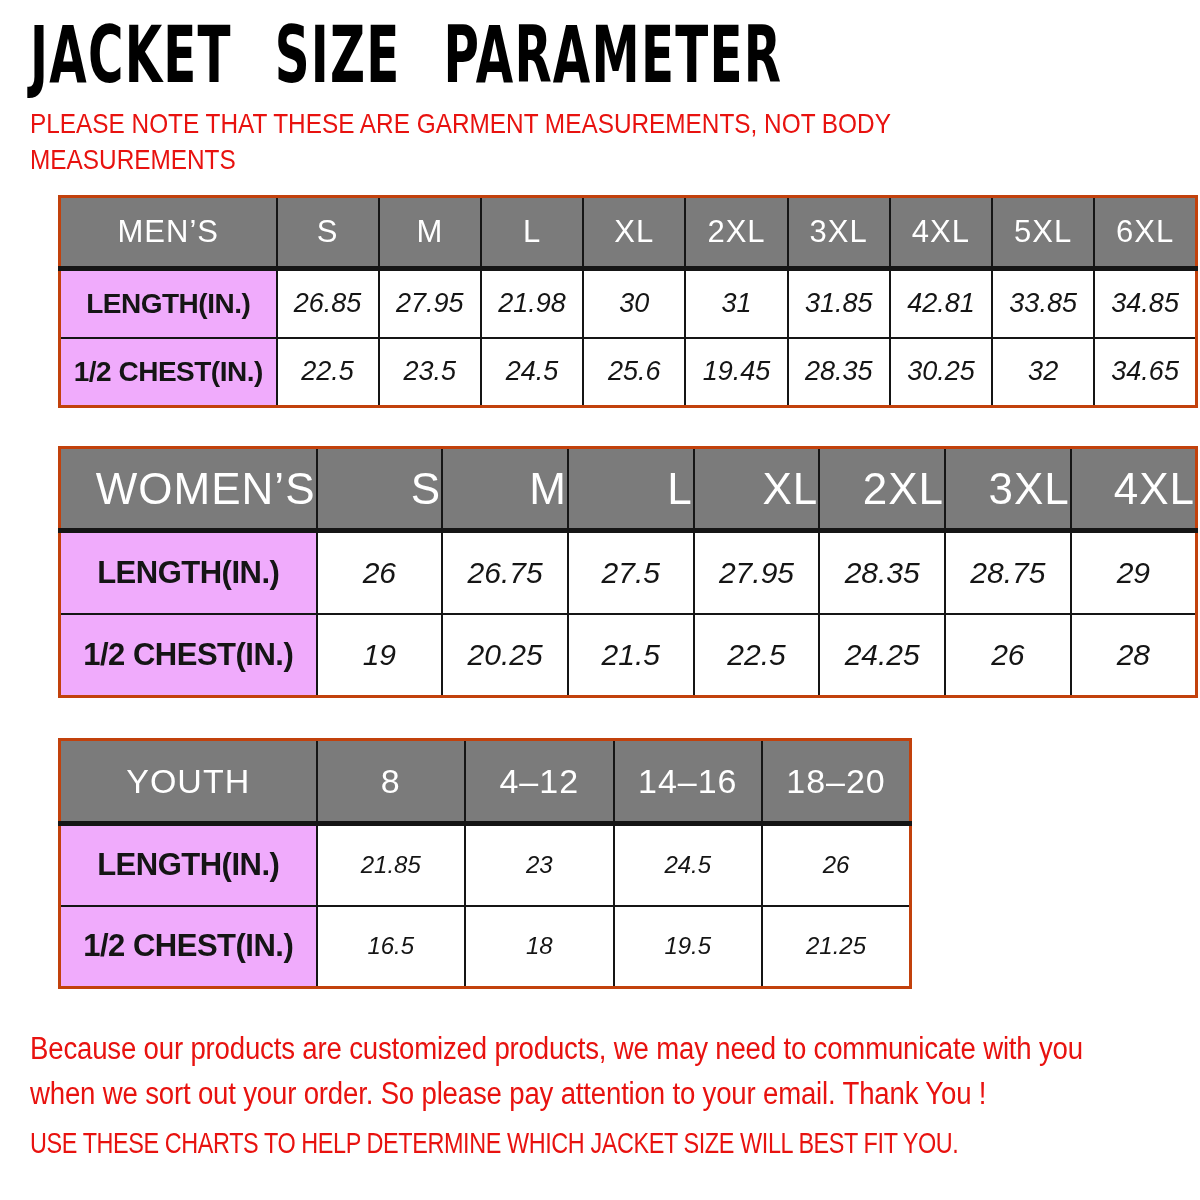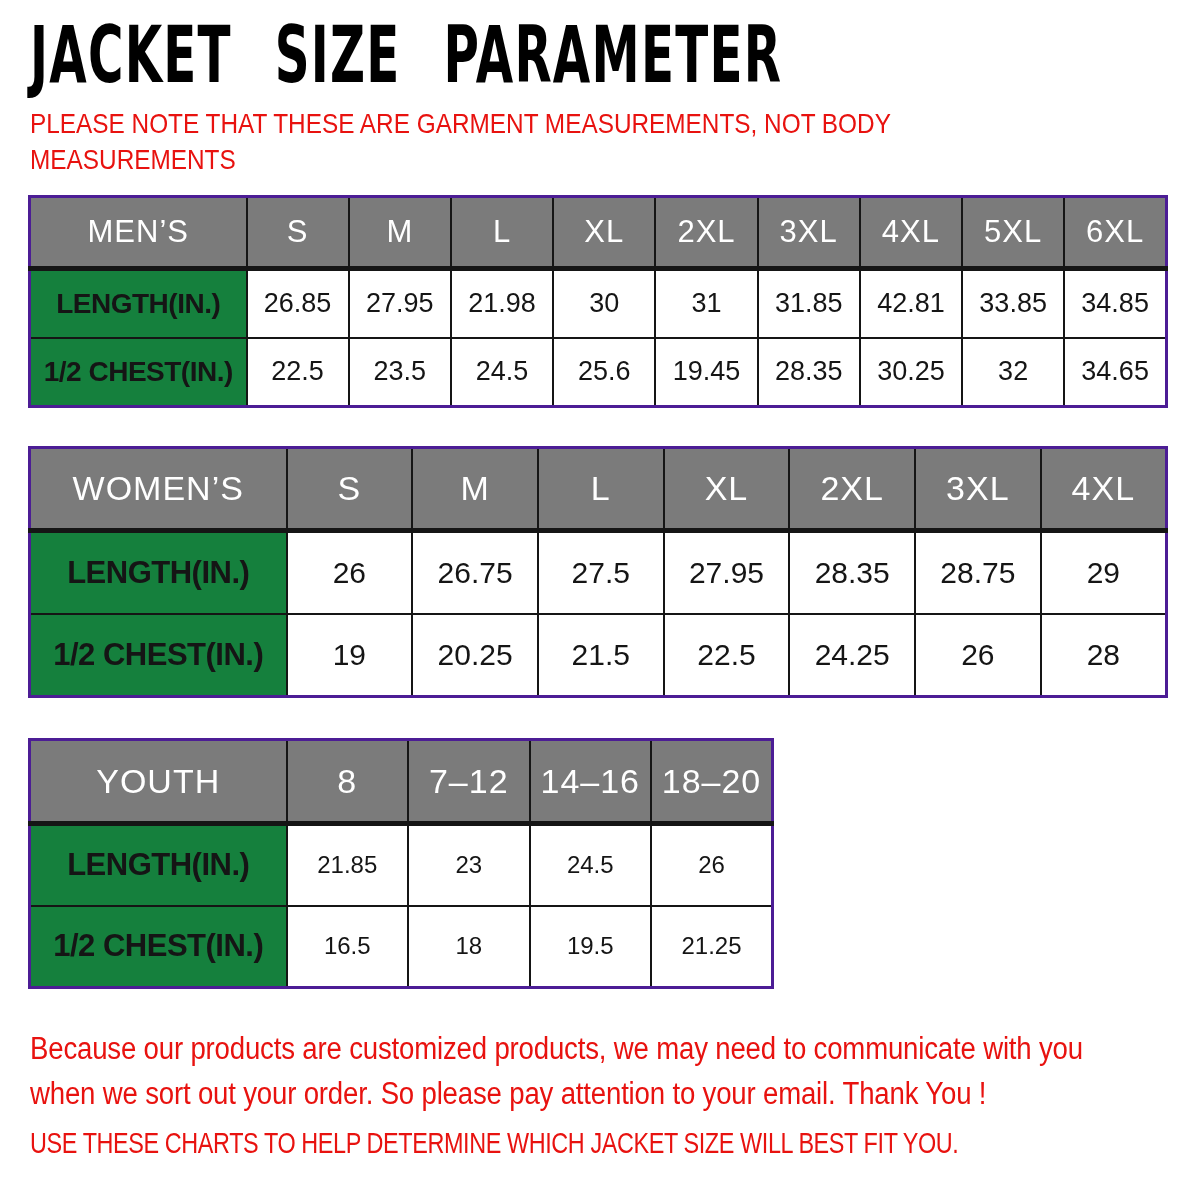--- a/index.html
+++ b/index.html
@@ -32,61 +32,62 @@
     font-weight:500;
     color:#e8120f;
     white-space:nowrap;
     transform:scaleX(0.87);
     transform-origin:0 0;
   }
   
   table{
     border-collapse:collapse;
     table-layout:fixed;
-    border:3px solid #4c1d95;
+    border:3px solid #c2410c;
+    margin-left:30px;
   }
   th,td{
     border:2px solid #151515;
     text-align:center;
     vertical-align:middle;
     color:#151515;
     padding:0;
     overflow:hidden;
   }
   thead th{
     background:#7b7b7b;
     color:#ffffff;
     font-weight:400;
     letter-spacing:1px;
     border-bottom:5px solid #151515;
   }
   tbody th.rowlab{
-    background:#15803d;
+    background:#f0abfc;
     font-weight:700;
     letter-spacing:-0.5px;
   }
-  tbody td{font-weight:400;}
+  tbody td{font-weight:400;font-style:italic;}
   
   .t-mens{position:absolute;left:28px;top:195px;width:1140px;}
   .t-mens col.c-label{width:217px;}
   .t-mens thead tr{height:72px;}
   .t-mens tbody tr{height:69px;}
   .t-mens thead th{font-size:31px;}
   .t-mens tbody th.rowlab{font-size:28px;}
   .t-mens tbody td{font-size:27px;}
   
   .t-womens{position:absolute;left:28px;top:446px;width:1140px;}
   .t-womens col.c-label{width:257px;}
   .t-womens thead tr{height:83px;}
   .t-womens tbody tr{height:83px;}
-  .t-womens thead th{font-size:34px;}
+  .t-womens thead th{font-size:44px;text-align:right;}
   .t-womens tbody th.rowlab{font-size:31px;}
   .t-womens tbody td{font-size:30px;}
   
-  .t-youth{position:absolute;left:28px;top:738px;width:746px;}
+  .t-youth{position:absolute;left:28px;top:738px;width:854px;}
   .t-youth col.c-label{width:257px;}
   .t-youth thead tr{height:84px;}
   .t-youth tbody tr{height:82px;}
   .t-youth thead th{font-size:34px;}
   .t-youth tbody th.rowlab{font-size:31px;}
   .t-youth tbody td{font-size:24px;}
   
   .footer-para{
     position:absolute;left:30px;top:1026px;
     margin:0;
@@ -229,21 +230,21 @@
         <col class="c-label">
         <col>
         <col>
         <col>
         <col>
       </colgroup>
       <thead>
         <tr>
           <th>YOUTH</th>
           <th>8</th>
-          <th>7–12</th>
+          <th>4–12</th>
           <th>14–16</th>
           <th>18–20</th>
         </tr>
       </thead>
       <tbody>
         <tr>
           <th class="rowlab">LENGTH(IN.)</th>
           <td>21.85</td>
           <td>23</td>
           <td>24.5</td>

